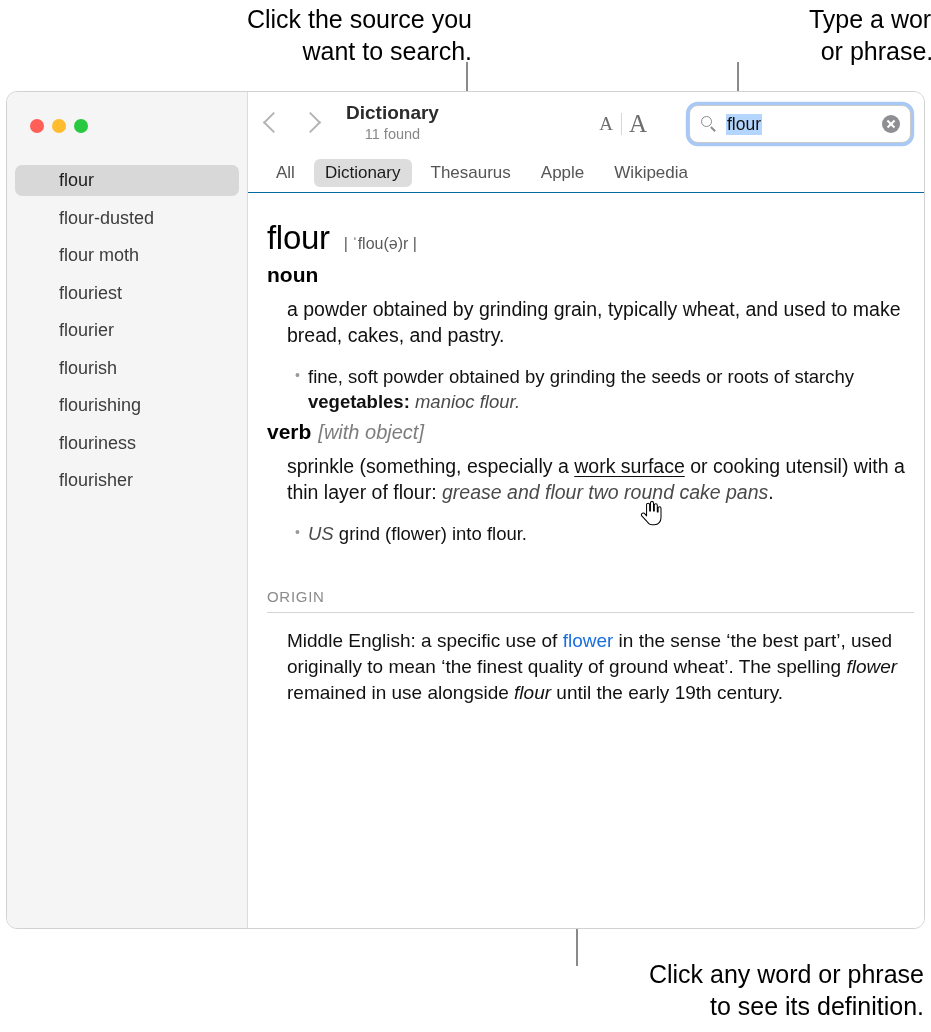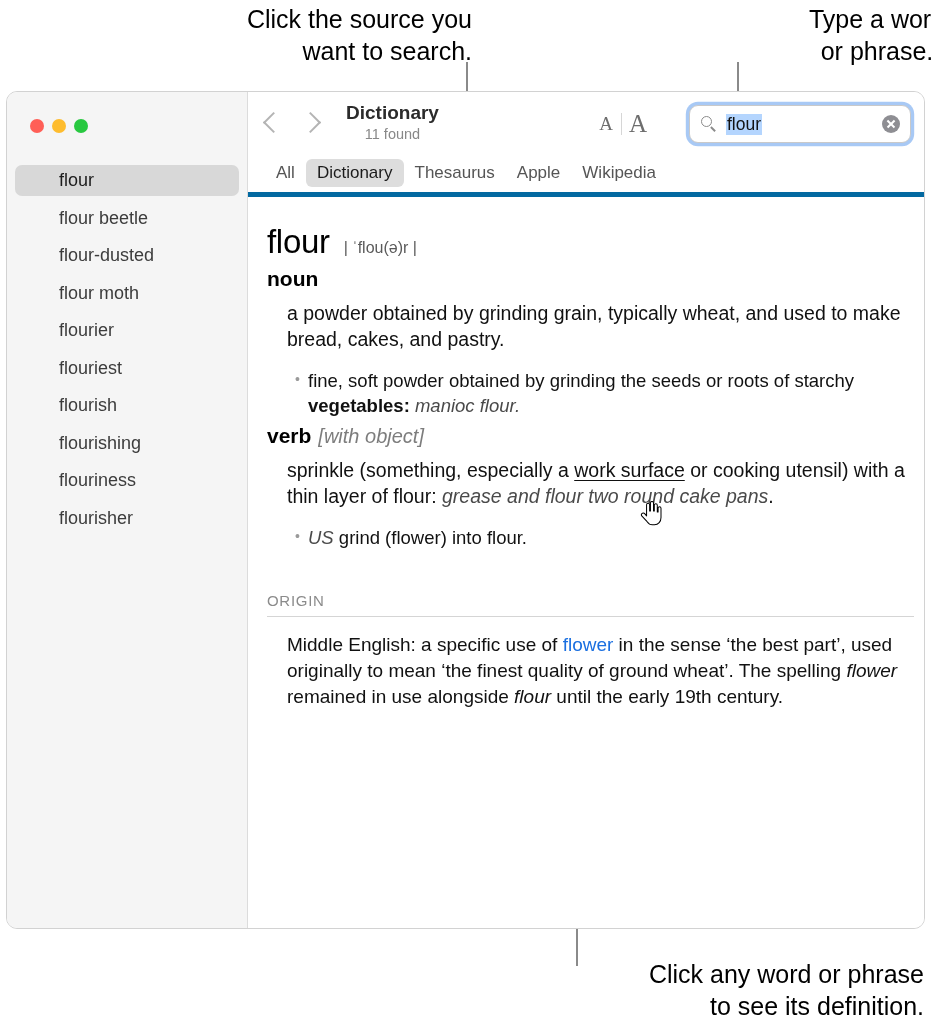--- a/index.html
+++ b/index.html
@@ -248,22 +248,22 @@
   #search-clear::before { transform: rotate(45deg); }
   #search-clear::after  { transform: rotate(-45deg); }
 
   
   #source-tabs {
     height: 39px;
     flex: 0 0 39px;
     display: flex;
     align-items: center;
     padding-left: 17px;
-    gap: 0;
-    border-bottom: 5px solid #0369a1;
+    gap: 8px;
+    border-bottom: 1px solid #0369a1;
   }
   .tab {
     font-size: 17px;
     color: #555555;
     padding: 4px 11px;
     border-radius: 6px;
     white-space: nowrap;
   }
   .tab.active {
     background: #dddddd;
@@ -391,25 +391,24 @@
   <div id="sidebar">
 
     <div id="traffic-lights">
       <div class="tl-dot tl-close"></div>
       <div class="tl-dot tl-minimize"></div>
       <div class="tl-dot tl-zoom"></div>
     </div>
 
     <div id="word-list">
       <div class="word-item selected"><span>flour</span></div>
-      <div class="word-item"><span>flour beetle</span></div>
       <div class="word-item"><span>flour-dusted</span></div>
       <div class="word-item"><span>flour moth</span></div>
+      <div class="word-item"><span>flouriest</span></div>
       <div class="word-item"><span>flourier</span></div>
-      <div class="word-item"><span>flouriest</span></div>
       <div class="word-item"><span>flourish</span></div>
       <div class="word-item"><span>flourishing</span></div>
       <div class="word-item"><span>flouriness</span></div>
       <div class="word-item"><span>flourisher</span></div>
     </div>
   </div>
 
   <div id="main">
 
     <div id="toolbar">

